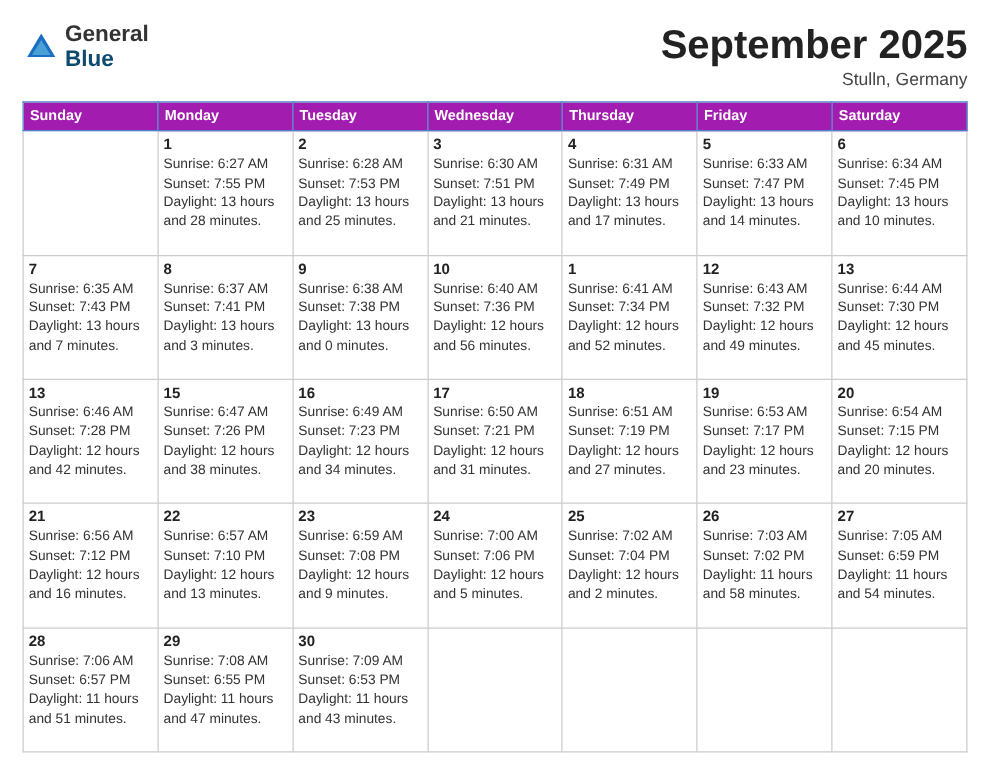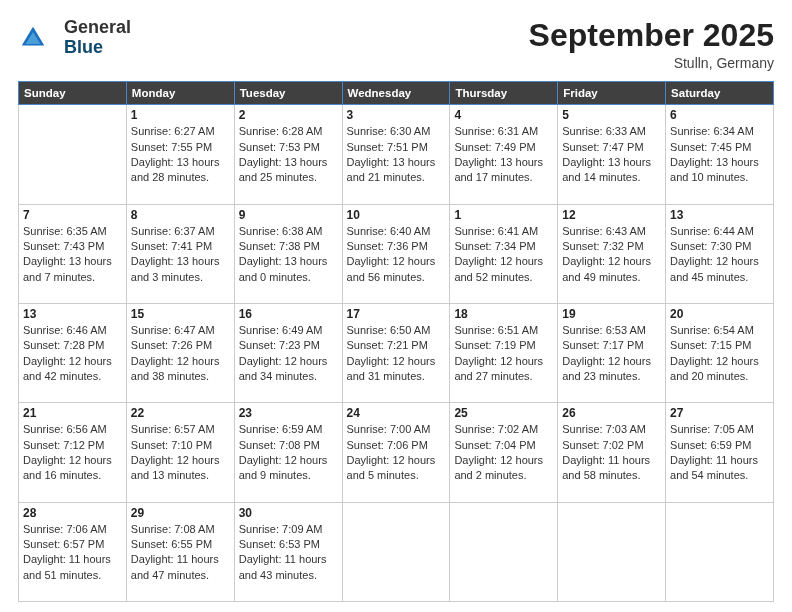--- a/index.html
+++ b/index.html
@@ -19,21 +19,21 @@
     }
     .header {
       display: flex;
       justify-content: space-between;
       align-items: flex-start;
       margin-bottom: 10px;
     }
     .logo {
       display: flex;
       align-items: center;
-      gap: 16px;
+      gap: 4px;
     }
     .logo-text {
       font-size: 18px;
       font-weight: bold;
       line-height: 1.1;
     }
     .logo-general { color: #333; }
     .logo-blue { color: #0c4a6e; }
     .logo-icon {
       width: 30px;
@@ -54,21 +54,21 @@
       margin-top: 2px;
     }
     .calendar {
       flex: 1;
       border: 1px solid #ccc;
       border-collapse: collapse;
       width: 100%;
       table-layout: fixed;
     }
     .calendar th {
-      background-color: #404040;
+      background-color: #a21caf;
       color: #fff;
       font-size: 11.5px;
       font-weight: bold;
       text-align: left;
       padding: 5px 5px;
       border: 1px solid #4a85c9;
     }
     .calendar td {
       border: 1px solid #ccc;
       vertical-align: top;

